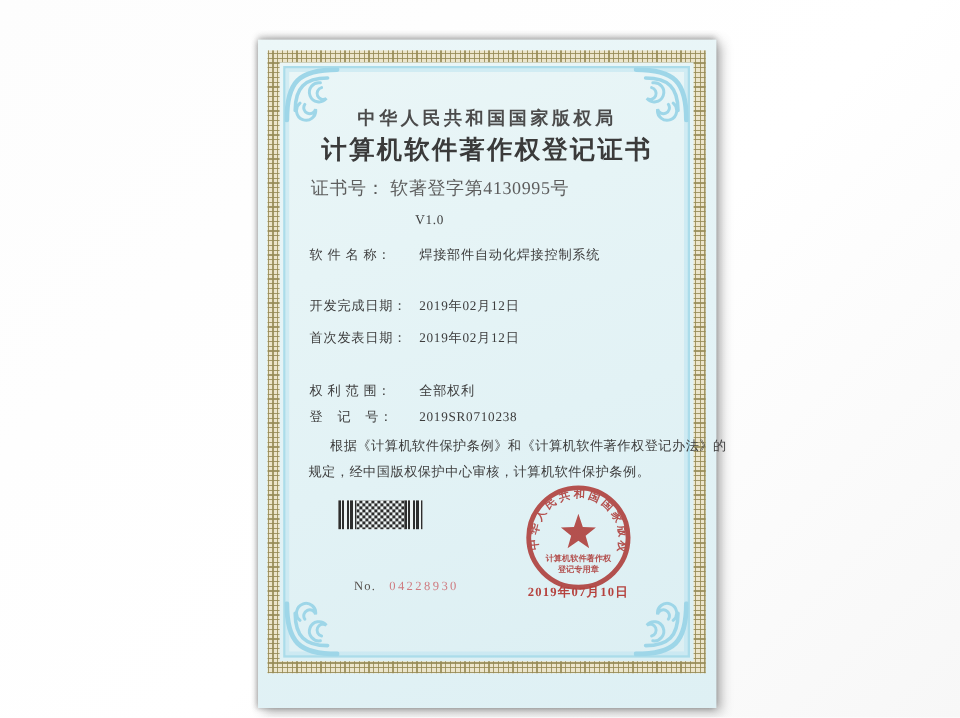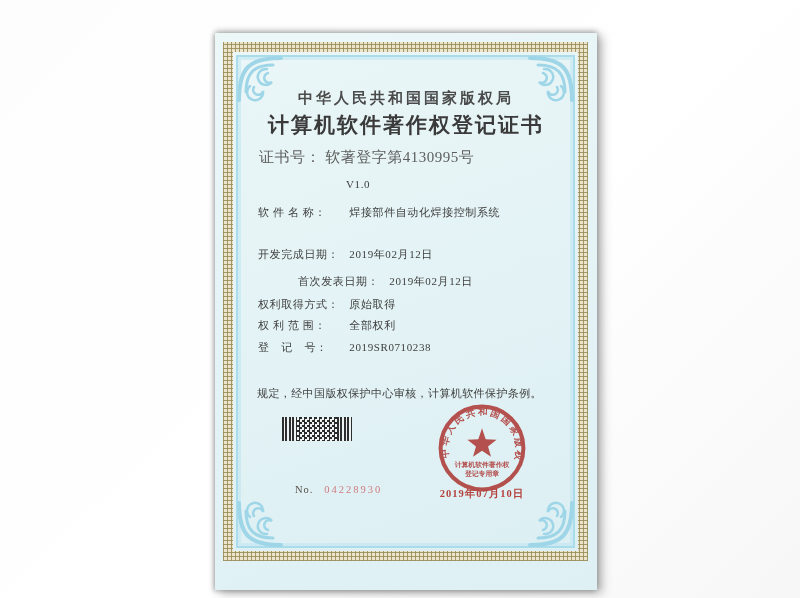--- a/index.html
+++ b/index.html
@@ -47,21 +47,21 @@
     position:absolute;left:0;top:78px;width:100%;text-align:center;
     font-size:21px;font-weight:bold;letter-spacing:2px;color:#3a3a3a;
   }
   .cert-no{
     position:absolute;left:0;top:115px;width:100%;box-sizing:border-box;
     padding-right:40px;text-align:left;font-size:15px;color:#5d5d5d;letter-spacing:.5px;margin-left:44px;
   }
   .row{position:absolute;left:43px;font-size:11px;color:#3e3e3e;letter-spacing:.6px;white-space:nowrap;}
   .row .lbl{display:inline-block;width:88px;}
   .r1{top:131px;margin-top:41px;} .r1b{top:145px;left:131px;} .r2{top:172px;}
-  .r3{top:214px;} .r4{top:241px;margin-left:40px;} .r5{top:264px;} .r6{top:285px;} .r7{top:307px;}
+  .r3{top:214px;} .r4{top:241px;} .r5{top:264px;} .r6{top:285px;} .r7{top:307px;}
   .stmt{position:absolute;font-size:11px;color:#3e3e3e;letter-spacing:.4px;white-space:nowrap;}
   .st1{left:60px;top:331px;} .st2{left:42px;top:353px;}
   
   .barcode{position:absolute;left:67px;top:384px;width:70px;height:24px;background:#f2f7f7;display:flex;}
   .bc-side{width:15px;height:100%;
     background:repeating-linear-gradient(90deg,#2e2e2e 0 2px,#eef4f4 2px 3px,#2e2e2e 3px 5px,#eef4f4 5px 7px);}
   .bc-mid{flex:1;height:100%;
     background:repeating-conic-gradient(#2b2b2b 0 25%,#eef4f4 0 50%) 0 0/5px 5px;}
   
   .serial{position:absolute;left:60px;top:451px;font-size:10.5px;color:#55504c;letter-spacing:1px;margin-left:20px;}
@@ -127,33 +127,30 @@
     <div class="row r1b">V1.0</div>
 
     <div class="row r3">
       <span class="lbl">开发完成日期：</span>
       <span class="val">2019年02月12日</span>
     </div>
     <div class="row r4">
       <span class="lbl">首次发表日期：</span>
       <span class="val">2019年02月12日</span>
     </div>
-    <div class="row r5">
-      <span class="lbl">权利取得方式：</span>
-      <span class="val">原始取得</span>
-    </div>
     <div class="row r6">
       <span class="lbl">权 利 范 围：</span>
       <span class="val">全部权利</span>
     </div>
     <div class="row r7">
       <span class="lbl">登　记　号：</span>
       <span class="val">2019SR0710238</span>
     </div>
 
+    <div class="stmt st1">根据《计算机软件保护条例》和《计算机软件著作权登记办法》的</div>
     <div class="stmt st2">规定，经中国版权保护中心审核，计算机软件保护条例。</div>
 
     <div class="barcode">
       <div class="bc-side"></div>
       <div class="bc-mid"></div>
       <div class="bc-side"></div>
     </div>
 
     <div class="serial">
       <span>No.</span>&nbsp;&nbsp;

